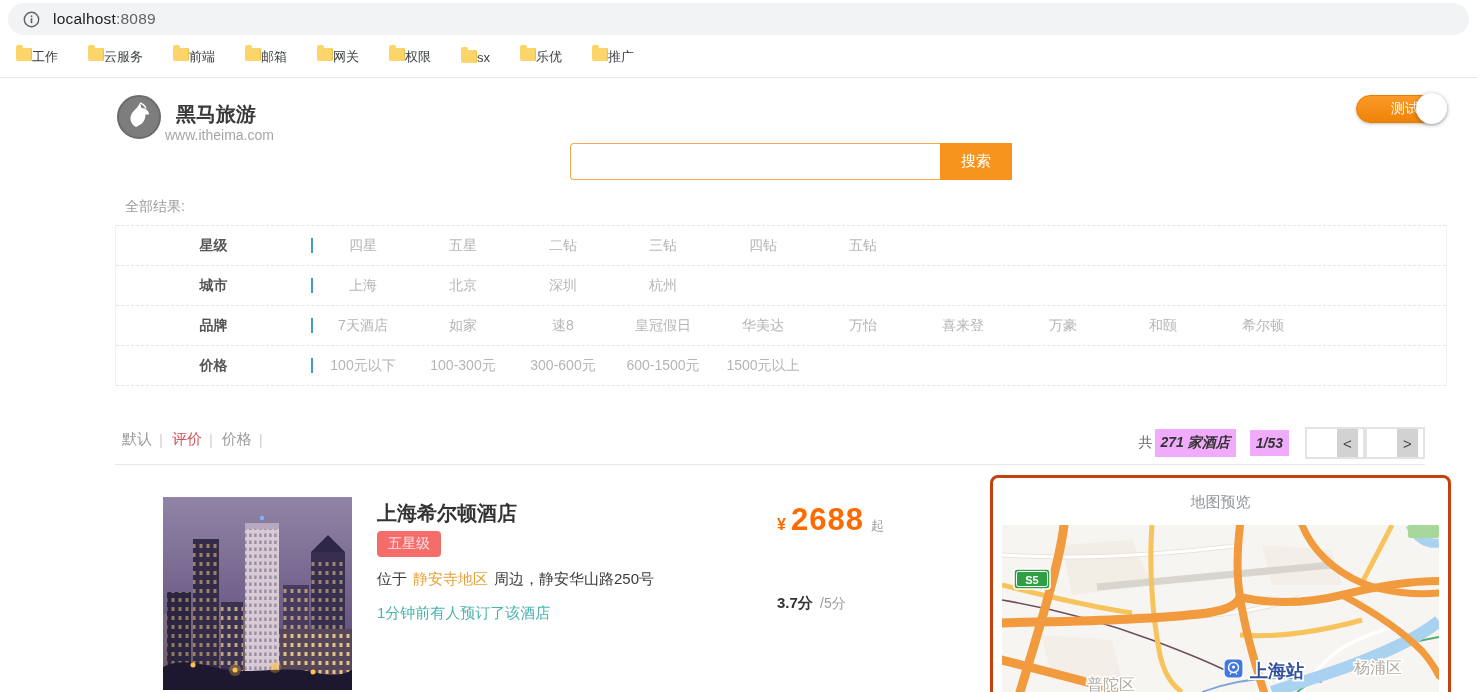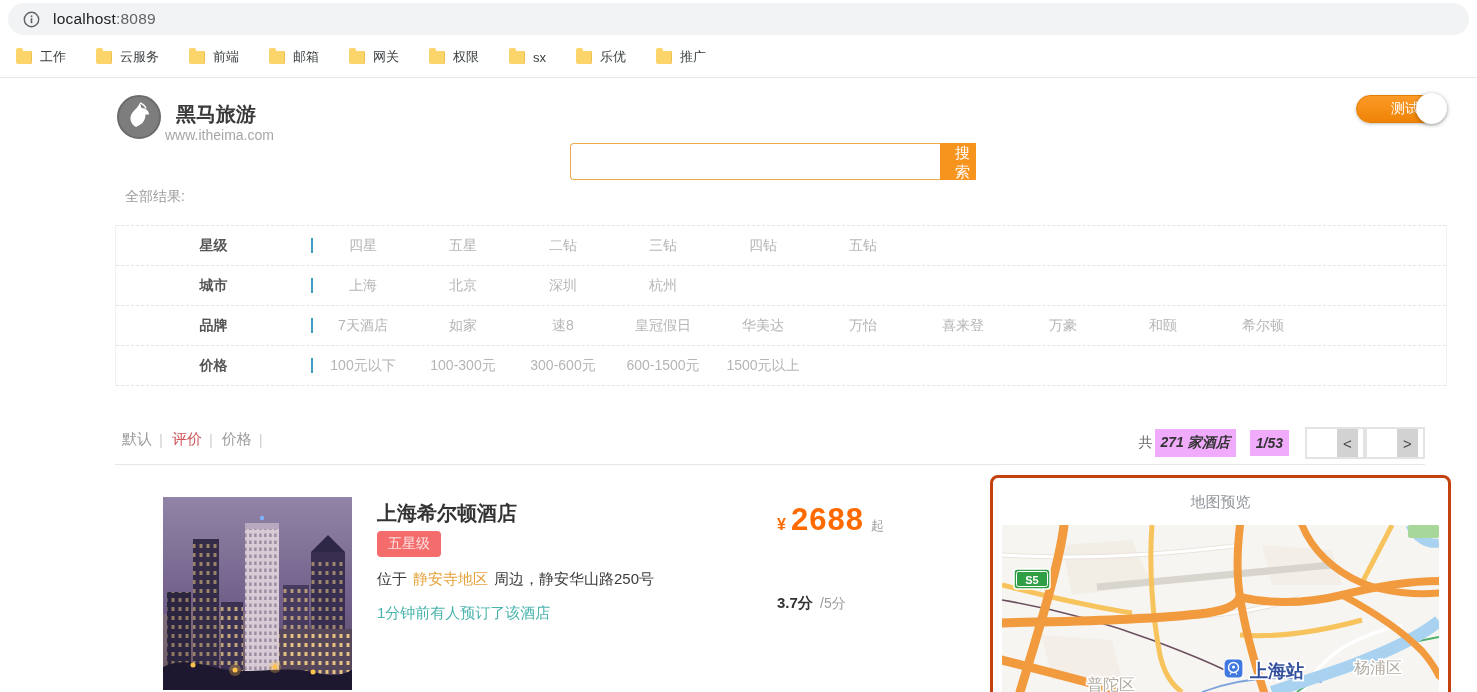--- a/index.html
+++ b/index.html
@@ -7,36 +7,36 @@
     width:1477px;height:692px;overflow:hidden;background:#fff;
     font-family:"Liberation Sans","DejaVu Sans",sans-serif;
     -webkit-font-smoothing:antialiased;
   }
   
   .addr-wrap{padding:3px 8px 2px;background:#fff;}
   .addr-bar{height:32px;background:#f1f3f4;border-radius:16px;display:flex;align-items:center;padding:0 15px;}
   .addr-text{margin-left:13px;font-size:15.5px;color:#202124;letter-spacing:.2px;}
   .addr-port{color:#5f6368;}
   .bookmarks{height:40px;display:flex;align-items:center;gap:30px;padding:0 16px;border-bottom:1px solid #e8e8e8;background:#fff;}
-  .bm-item{display:flex;align-items:center;gap:8px;cursor:pointer;}
+  .bm-item{display:flex;gap:0;cursor:pointer;}
   .folder{width:16px;height:13px;background:#fbd46a;border-radius:2px;position:relative;box-shadow:inset -1px 0 0 #eec04e;}
   .folder::before{content:"";position:absolute;top:-3px;left:0;width:7px;height:4px;background:#fbd46a;border-radius:2px 2px 0 0;}
   .bm-label{font-size:13px;color:#3c4043;}
   
   .page{position:relative;height:612px;background:#fff;}
   .brand-logo{position:absolute;left:116px;top:16px;width:46px;height:46px;}
   .brand-name{position:absolute;left:176px;top:23px;font-size:20px;font-weight:bold;color:#3a3a3a;}
   .brand-url{position:absolute;left:165px;top:49px;font-size:14px;color:#a6a6a6;}
   .toggle{position:absolute;right:31px;top:17px;width:88px;height:26px;background:linear-gradient(180deg,#fb9a28,#ef8306);border:1px solid #e37f00;border-radius:14px;box-shadow:0 1px 3px rgba(0,0,0,.25);cursor:pointer;}
   .toggle-label{position:absolute;left:0;right:24px;top:0;bottom:0;display:flex;align-items:center;justify-content:center;color:#fff;font-size:14px;margin-left:32px;}
   .toggle-knob{position:absolute;right:-2px;top:-3px;width:31px;height:31px;border-radius:50%;background:#fff;box-shadow:0 1px 4px rgba(0,0,0,.35);}
   .searchbar{position:absolute;left:570px;top:65px;display:flex;}
   .search-input{box-sizing:border-box;width:370px;height:37px;border:1px solid #f0a94f;border-right:none;border-radius:4px 0 0 4px;padding:0 10px;font-size:14px;outline:none;color:#333;}
-  .search-btn{width:36px;height:37px;border:none;background:#f7941e;color:#fff;font-size:15px;cursor:pointer;text-align:right;}
-  .all-results{position:absolute;left:125px;top:110px;font-size:14px;color:#9c9c9c;}
+  .search-btn{width:72px;height:37px;border:none;background:#f7941e;color:#fff;font-size:15px;cursor:pointer;}
+  .all-results{position:absolute;left:125px;top:120px;font-size:14px;color:#9c9c9c;}
   
   .filter-panel{position:absolute;left:115px;top:147px;width:1330px;border-left:1px solid #f1f1f1;border-right:1px solid #f1f1f1;}
   .frow{display:flex;align-items:center;height:39px;border-bottom:1px dashed #e3e3e3;}
   .frow:first-child{border-top:1px dashed #e3e3e3;}
   .flabel{width:195px;text-align:center;font-size:14px;font-weight:bold;color:#555;}
   .fbar{width:2px;height:15px;background:#3f9cc5;}
   .fopt{width:100px;text-align:center;font-size:14px;color:#b5b5b5;cursor:pointer;}
   
   .sort-left{position:absolute;left:122px;top:352px;font-size:15px;display:flex;align-items:center;}
   .sort-item{color:#9b9b9b;cursor:pointer;}

